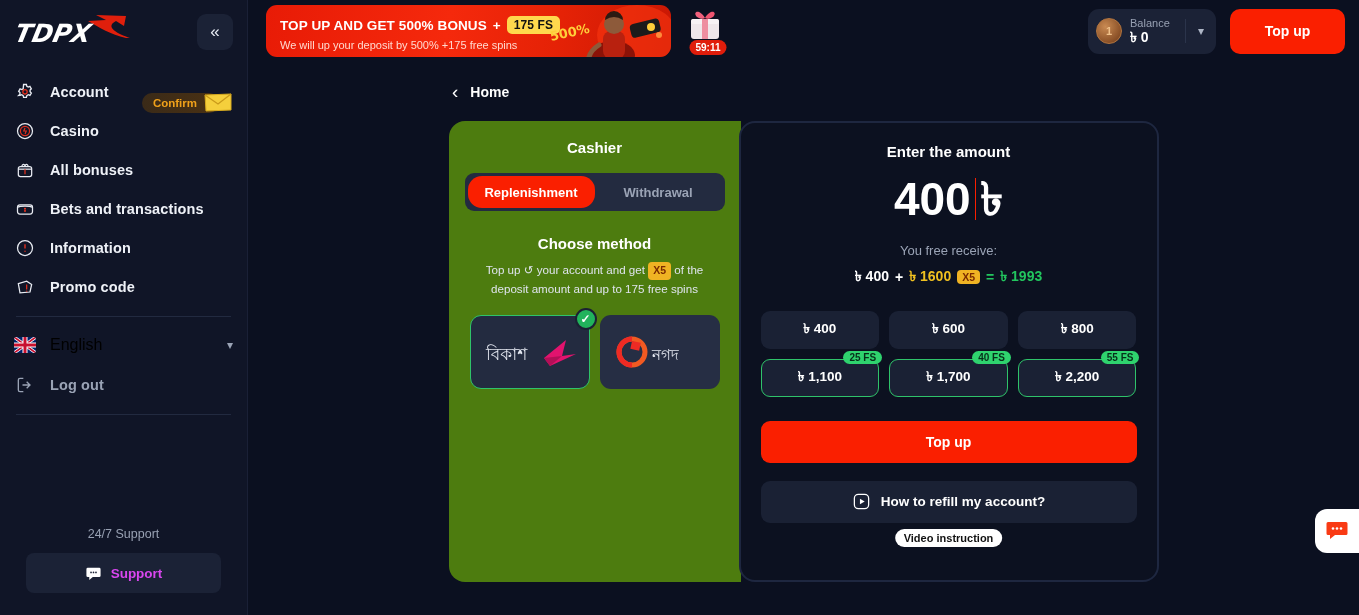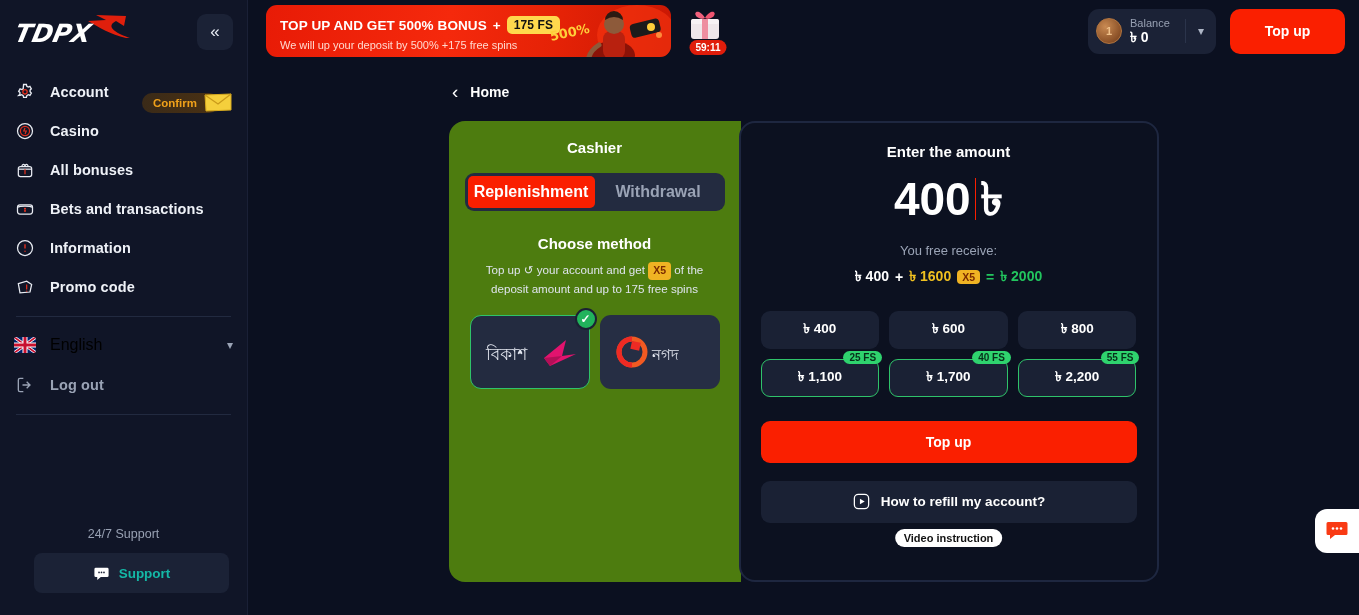--- a/index.html
+++ b/index.html
@@ -46,21 +46,21 @@
   .env { width: 30px; height: 21px; margin-left: -16px; position: relative; }
   .sb-divider { height: 1px; background: #222a40; margin: 10px 16px 8px 16px; }
   .lang-row { display: flex; align-items: center; gap: 14px; height: 40px; padding: 0 14px; cursor: pointer; }
   .lang-row .chev { margin-left: auto; color: #9aa3b5; font-size: 12px; }
   .flag { width: 22px; height: 16px; border-radius: 3px; overflow: hidden; position: relative; background: #16295c; }
   .sb-bottom { position: absolute; bottom: 22px; left: 0; right: 0; padding: 0 26px; }
   .support-label { text-align: center; font-size: 12.5px; color: #98a1b3; margin-bottom: 12px; }
   .support-btn {
     height: 40px; width: 100%; border-radius: 8px; background: #1b2236;
     display: flex; align-items: center; justify-content: center; gap: 9px;
-    color: #14b8a6; font-size: 13.5px; font-weight: 700; cursor: pointer; border: none; margin-left: 8px;
+    color: #d946ef; font-size: 13.5px; font-weight: 700; cursor: pointer; border: none;
   }
 
   
   .main { flex: 1; height: 615px; position: relative; background: #0b1020; }
 
   .topbar { height: 62px; display: flex; align-items: center; padding: 0 14px 0 18px; gap: 14px; }
   .promo {
     width: 405px; height: 52px; border-radius: 11px; position: relative; overflow: hidden;
     background: linear-gradient(100deg,#e81b06 0%, #f5290c 45%, #e52206 72%, #c91804 100%);
     flex: 0 0 405px;
@@ -106,22 +106,22 @@
 
   .cashier {
     width: 292px; min-height: 461px; background: #4d7c0f; border-radius: 16px 0 0 16px;
     padding: 18px 16px 20px 16px;
   }
   .cashier-title { text-align: center; font-size: 15px; font-weight: 800; color: #fff; }
   .tabs {
     margin-top: 17px; height: 38px; background: #232b40; border-radius: 9px;
     display: flex; padding: 3px;
   }
-  .tab { flex: 1; border-radius: 5px; display: flex; align-items: center; justify-content: center;
-    font-size: 16px; font-weight: 700; color: #9aa3b5; cursor: pointer; }
+  .tab { flex: 1; border-radius: 14px; display: flex; align-items: center; justify-content: center;
+    font-size: 13px; font-weight: 700; color: #9aa3b5; cursor: pointer; }
   .tab.active { background: #fa1f00; color: #fff; }
   .choose { text-align: center; font-size: 15px; font-weight: 800; color: #fff; margin-top: 24px; }
   .choose-sub { text-align: center; font-size: 11.6px; color: #dfe4ee; margin-top: 9px; line-height: 1.5; padding: 0 3px; }
   .x5 { background: #f0b323; color: #7a2a00; font-size: 10.5px; font-weight: 800;
         border-radius: 4px; padding: 1px 5px; display: inline-block; vertical-align: middle; }
   .methods { display: flex; gap: 10px; margin-top: 18px; justify-content: center; }
   .method {
     width: 120px; height: 74px; border-radius: 11px; background: #262e44;
     display: flex; align-items: center; justify-content: center; position: relative; cursor: pointer;
     border: 1.5px solid transparent;
@@ -436,21 +436,21 @@
           </div>
 
           <div class="ap-receive">You free receive:</div>
 
           <div class="ap-calc">
             <span class="c-white">৳ 400</span>
             <span class="c-white">+</span>
             <span class="c-yellow">৳ 1600</span>
             <span class="x5">X5</span>
             <span class="c-green">=</span>
-            <span class="c-green">৳ 2000</span>
+            <span class="c-green">৳ 1993</span>
           </div>
 
           <div class="chips">
             <div class="chip">৳ 400</div>
             <div class="chip">৳ 600</div>
             <div class="chip">৳ 800</div>
 
             <div class="chip bonus">
               <span class="fs-tag">25 FS</span>
               <span>৳ 1,100</span>

